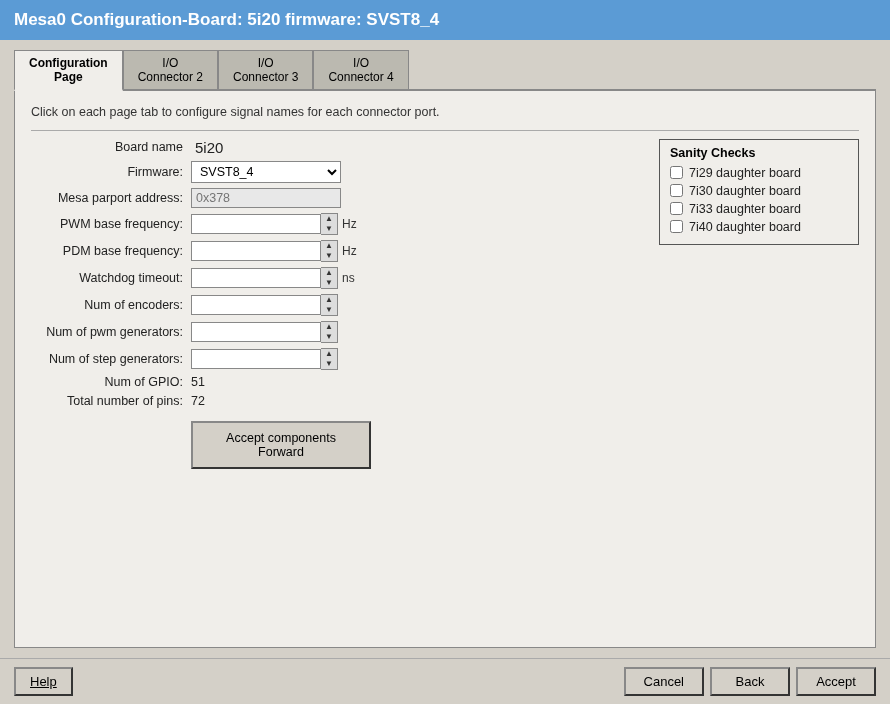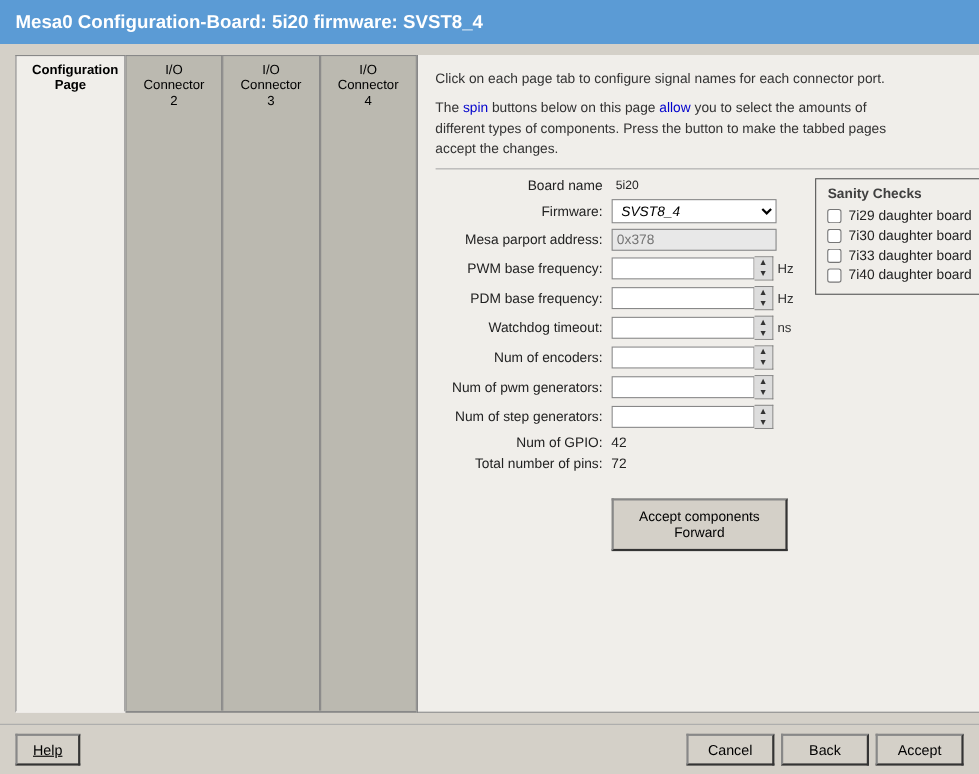--- a/index.html
+++ b/index.html
@@ -15,21 +15,21 @@
     .title-bar {
       background: #5b9bd5;
       color: white;
       font-size: 17px;
       font-weight: bold;
       padding: 10px 14px;
     }
     .main-area {
       flex: 1;
       display: flex;
-      flex-direction: row;
+      flex-direction: column;
       padding: 10px 14px;
       background: #d4d0c8;
     }
     .tab-bar {
       display: flex;
       border-bottom: 2px solid #888;
       margin-bottom: 0;
     }
     .tab {
       padding: 5px 14px;
@@ -139,49 +139,48 @@
       margin-left: 4px;
       font-size: 12px;
       color: #333;
     }
     .select-wrapper select {
       width: 150px;
       padding: 2px 4px;
       border: 1px solid #888;
       background: white;
       font-size: 12.5px;
-      font-style: italic;
     }
     .board-name-value {
-      font-size: 11px;
+      font-size: 15px;
       color: #222;
       padding-left: 4px;
     }
     .accept-btn {
-      margin-top: 20px;
+      margin-top: 8px;
       padding: 8px 16px;
       background: #d4d0c8;
       border: 2px outset #888;
       font-size: 12.5px;
       cursor: pointer;
-      width: 160px;
+      width: 180px;
     }
     .right-panel {
       min-width: 200px;
     }
     .sanity-box {
       border: 1px solid #555;
       padding: 6px 10px;
       background: #f0eeea;
     }
     .sanity-title {
       font-weight: bold;
       font-size: 12.5px;
       margin-bottom: 6px;
-      color: #404040;
+      color: #000000;
     }
     .sanity-item {
       display: flex;
       align-items: center;
       margin-bottom: 4px;
       font-size: 12.5px;
       color: #222;
     }
     .sanity-item input[type=checkbox] {
       margin-right: 6px;
@@ -229,25 +228,20 @@
     <div class="tab">I/O<br>Connector 2</div>
     <div class="tab">I/O<br>Connector 3</div>
     <div class="tab">I/O<br>Connector 4</div>
   </div>
 
   <div class="content-panel">
 
     <p class="info-text">
       <span>Click on each page tab to configure signal names for each connector port.</span>
     </p>
-    <p class="info-text">
-      The <span class="blue">spin</span> buttons below on this page <span class="blue">allow</span> you to select the amounts of<br>
-      different types of components. Press the button to make the tabbed pages<br>
-      accept the changes.
-    </p>
 
     <hr class="divider-line">
 
     <div class="form-area">
 
       <div class="form-left">
 
         <div class="form-row">
           <span class="form-label">Board name</span>
           <span class="board-name-value">5i20</span>
@@ -331,21 +325,21 @@
             <input class="spin-input" type="text" style="">
             <div class="spin-btns">
               <button class="spin-btn">▲</button>
               <button class="spin-btn">▼</button>
             </div>
           </div>
         </div>
 
         <div class="form-row">
           <span class="form-label">Num of GPIO:</span>
-          <span class="form-value-text">42</span>
+          <span class="form-value-text">51</span>
         </div>
 
         <div class="form-row">
           <span class="form-label">Total number of pins:</span>
           <span class="form-value-text">72</span>
         </div>
 
         <div class="form-row">
           <span class="form-label"></span>
           <button class="accept-btn">

